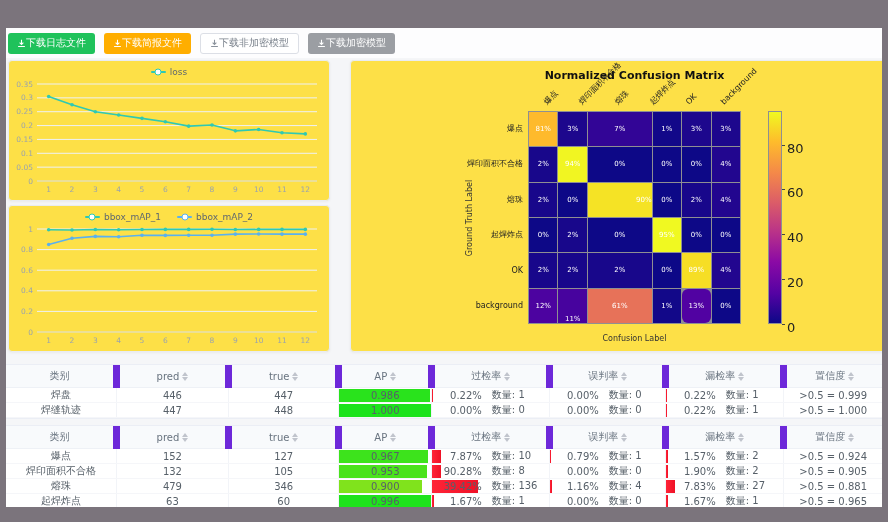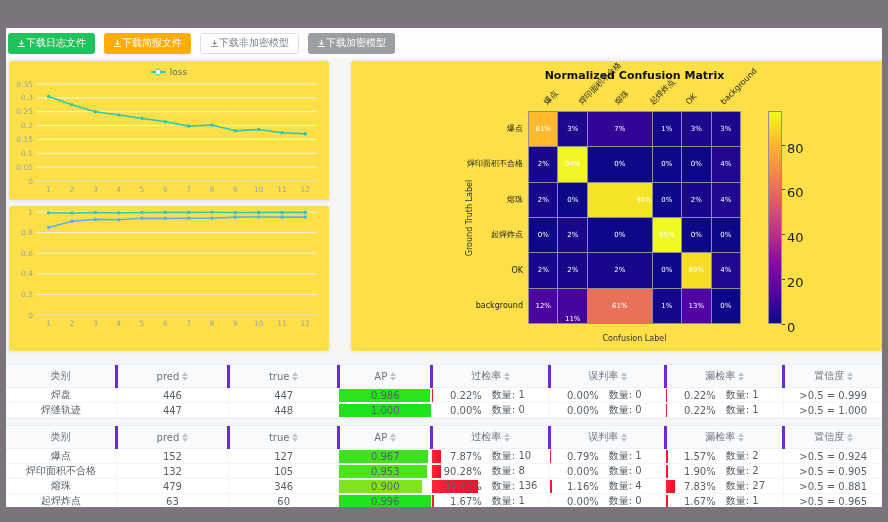--- a/index.html
+++ b/index.html
@@ -36,21 +36,21 @@
   .cm-xlabel{position:absolute;left:177px;width:213px;text-align:center;font-size:8px;color:#333}
   .cm-colorbar{position:absolute;left:417px;top:50px;width:14px;height:213px;border:1px solid #8f8f92;box-sizing:border-box;
      background:linear-gradient(to top,#0d0887 0%,#5402a3 14%,#8b0aa5 29%,#b93289 43%,#db5c68 57%,#f48849 71%,#febc2b 86%,#f0f921 100%)}
   .cm-tick{position:absolute;font-size:13px;color:#222}
   .cm-tickmark{position:absolute;width:3px;height:1px;background:#444}
 
   
   .tables{position:absolute;left:0;top:336px;right:0}
   .tbl-block{background:#fff;border-top:1px solid #ebeef5;border-bottom:1px solid #ebeef5;margin-bottom:6px}
   table{width:100%;border-collapse:collapse;table-layout:fixed;background:#fff}
-  th{height:22px;background:#f8fafc;font-size:10px;color:#68737f;font-weight:normal;border-right:3px solid #6d28d9;border-bottom:1px solid #eef1f6;padding:0}
+  th{height:22px;background:#f8fafc;font-size:10px;color:#68737f;font-weight:normal;border-right:7px solid #6d28d9;border-bottom:1px solid #eef1f6;padding:0}
   th:last-child,td:last-child{border-right:none}
   td{height:13px;font-size:10px;color:#576069;text-align:center;border-right:1px solid #f2f4f8;border-bottom:1px solid #f5f6f9;padding:0;position:relative;overflow:hidden}
   .caret{display:inline-flex;flex-direction:column;gap:1px;margin-left:3px;vertical-align:middle}
   .caret i{width:0;height:0;border-left:3px solid transparent;border-right:3px solid transparent;display:block}
   .caret .up{border-bottom:4px solid #c0c4cc}
   .caret .dn{border-top:4px solid #c0c4cc}
   .fillbar{position:absolute;left:0;top:0.5px;bottom:0.5px}
   .fillbar.red{background:linear-gradient(90deg,#ff2438,#ef1126)}
   .cell-text{position:relative;display:flex;align-items:center;justify-content:center;height:100%;gap:10px;z-index:1}
   .pct-val{min-width:40px;text-align:right}
@@ -136,20 +136,34 @@
         <circle cx="179.66666666666666" cy="48.12571428571429" r="1.8" fill="#2fc9b2"></circle>
         <circle cx="203" cy="47.01714285714285" r="1.8" fill="#2fc9b2"></circle>
         <circle cx="226.33333333333334" cy="52.83714285714286" r="1.8" fill="#2fc9b2"></circle>
         <circle cx="249.66666666666666" cy="51.451428571428565" r="1.8" fill="#2fc9b2"></circle>
         <circle cx="273" cy="54.77714285714286" r="1.8" fill="#2fc9b2"></circle>
         <circle cx="296.3333333333333" cy="55.88571428571428" r="1.8" fill="#2fc9b2"></circle>
       </svg>
   </div>
 
   <div class="card card-map">
+    <div class="legend">
+      <span class="legend-item">
+        <span class="lg-line" style="background: rgb(47, 201, 178);">
+            <span class="lg-dot" style="border-color: rgb(47, 201, 178);"></span>
+          </span>
+        <span>bbox_mAP_1</span>
+      </span>
+      <span class="legend-item">
+        <span class="lg-line" style="background: rgb(90, 177, 239);">
+            <span class="lg-dot" style="border-color: rgb(90, 177, 239);"></span>
+          </span>
+        <span>bbox_mAP_2</span>
+      </span>
+    </div>
     <svg id="chart-map" class="chart-svg" width="320" height="124">
         <line x1="28" y1="109" x2="308" y2="109" stroke="#d9dfe8" stroke-width="1"></line>
         <text x="24" y="111.5" text-anchor="end" font-size="7.5" fill="#9aa3ad">0</text>
         <line x1="28" y1="88.4" x2="308" y2="88.4" stroke="#eef1f5" stroke-width="1"></line>
         <text x="24" y="90.9" text-anchor="end" font-size="7.5" fill="#9aa3ad">0.2</text>
         <line x1="28" y1="67.8" x2="308" y2="67.8" stroke="#eef1f5" stroke-width="1"></line>
         <text x="24" y="70.3" text-anchor="end" font-size="7.5" fill="#9aa3ad">0.4</text>
         <line x1="28" y1="47.2" x2="308" y2="47.2" stroke="#eef1f5" stroke-width="1"></line>
         <text x="24" y="49.7" text-anchor="end" font-size="7.5" fill="#9aa3ad">0.6</text>
         <line x1="28" y1="26.599999999999994" x2="308" y2="26.599999999999994" stroke="#eef1f5" stroke-width="1"></line>
@@ -308,21 +322,21 @@
         </div>
         <div class="cm-cell" style="background: rgb(71, 3, 158); align-items: flex-end;">
           <span>11%</span>
         </div>
         <div class="cm-cell" style="background: rgb(231, 114, 89);">
           <span>61%</span>
         </div>
         <div class="cm-cell" style="background: rgb(18, 8, 137);">
           <span>1%</span>
         </div>
-        <div class="cm-cell" style="background: rgb(81, 2, 162);">
+        <div class="cm-cell" style="background: rgb(81, 2, 162); border-radius: 6px;">
           <span>13%</span>
         </div>
         <div class="cm-cell" style="background: rgb(13, 8, 135);">
           <span>0%</span>
         </div>
       </div>
       <div class="cm-xlabel" style="top: 273px;">Confusion Label</div>
       <div class="cm-colorbar"></div>
       <div class="cm-tickmark" style="left: 431px; top: 263px;"></div>
       <div class="cm-tick" style="left: 436px; top: 259px;">0</div>

